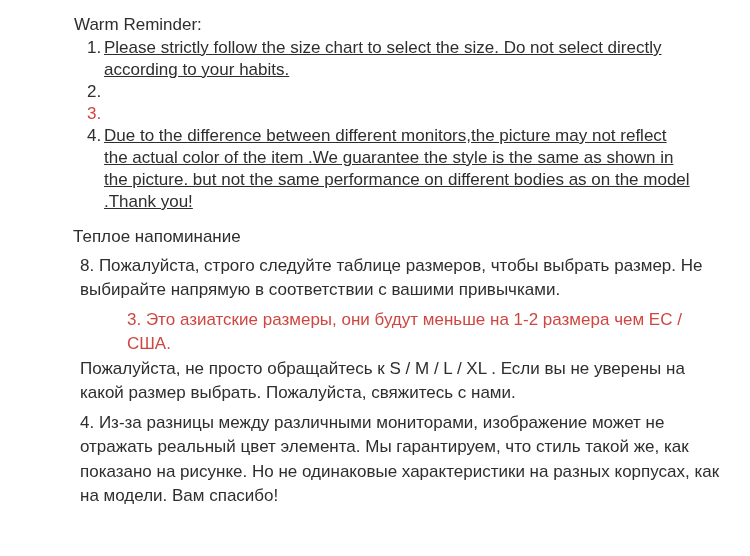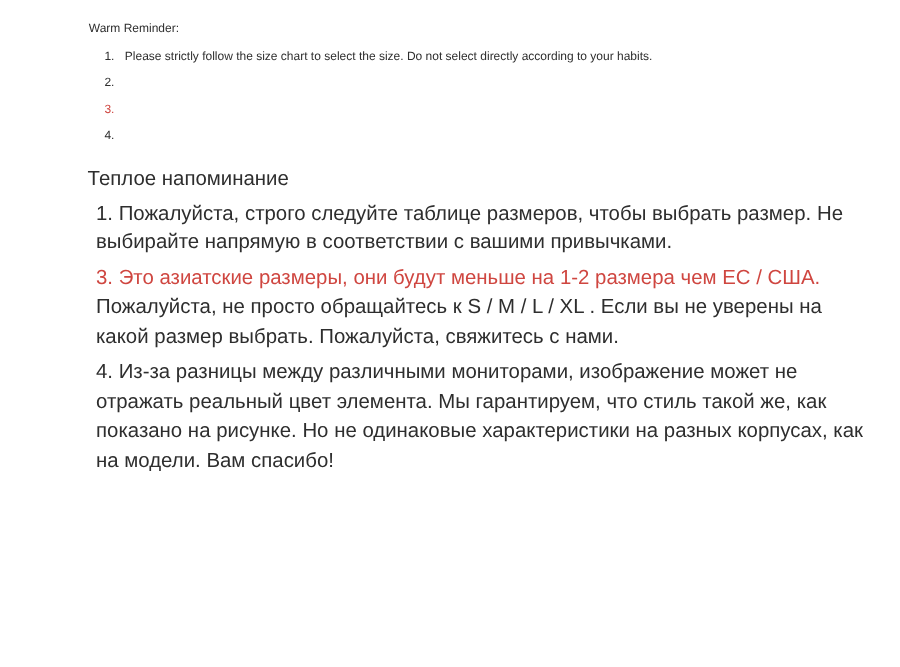--- a/index.html
+++ b/index.html
@@ -8,33 +8,33 @@
     width: 750px;
     height: 556px;
     background: #ffffff;
     color: #2e2e2e;
     font-family: "Liberation Sans", "DejaVu Sans", sans-serif;
     overflow: hidden;
   }
   .page { padding-top: 14px; }
 
   
-  .en { font-size: 10px; line-height: 22px; }
+  .en { font-size: 17px; line-height: 22px; }
   .en .title { margin: 0 0 1px 74px; }
   .en-item { display: flex; margin-left: 87px; }
   .en-num { flex: 0 0 17px; }
-  .en-text { width: 588px; }
+  .en-text { width: 588px; text-decoration: underline; }
 
   
   .ru { margin-top: 12px; font-size: 17px; line-height: 24.5px; }
   .ru .title { margin: 0 0 4px 73px; }
   .ru-item { margin: 0 0 5px 80px; width: 640px; }
 
   .red { color: #cf4640; }
-  .red.block { display: block; }
+  .red.block { display: block; margin-left: 47px; }
 </style>
 </head>
 <body>
 
 <div class="page">
 
   <section class="en">
     <div class="title">Warm Reminder:</div>
 
     <div class="en-item">
@@ -45,27 +45,28 @@
     <div class="en-item">
       <span class="en-num">2.</span>
     </div>
 
     <div class="en-item">
       <span class="en-num red">3.</span>
     </div>
 
     <div class="en-item">
       <span class="en-num">4.</span>
+      <span class="en-text">Due to the difference between different monitors,the picture may not reflect the actual color of the item .We guarantee the style is the same as shown in the picture. but not the same performance on different bodies as on the model .Thank you!</span>
     </div>
   </section>
 
   <section class="ru">
     <div class="title">Теплое напоминание</div>
 
-    <p class="ru-item">1. Пожалуйста, строго следуйте таблице размеров, чтобы выбрать размер. Не выбирайте напрямую в соответствии с вашими привычками.</p>
+    <p class="ru-item">8. Пожалуйста, строго следуйте таблице размеров, чтобы выбрать размер. Не выбирайте напрямую в соответствии с вашими привычками.</p>
 
 
     <p class="ru-item"><span class="red block">3. Это азиатские размеры, они будут меньше на 1-2 размера чем ЕС / США.</span><span>Пожалуйста, не просто обращайтесь к S / M / L / XL . Если вы не уверены на какой размер выбрать. Пожалуйста, свяжитесь с нами.</span></p>
 
     <p class="ru-item">4. Из-за разницы между различными мониторами, изображение может не отражать реальный цвет элемента. Мы гарантируем, что стиль такой же, как показано на рисунке. Но не одинаковые характеристики на разных корпусах, как на модели. Вам спасибо!</p>
   </section>
 
 </div>
 
 </body></html>

